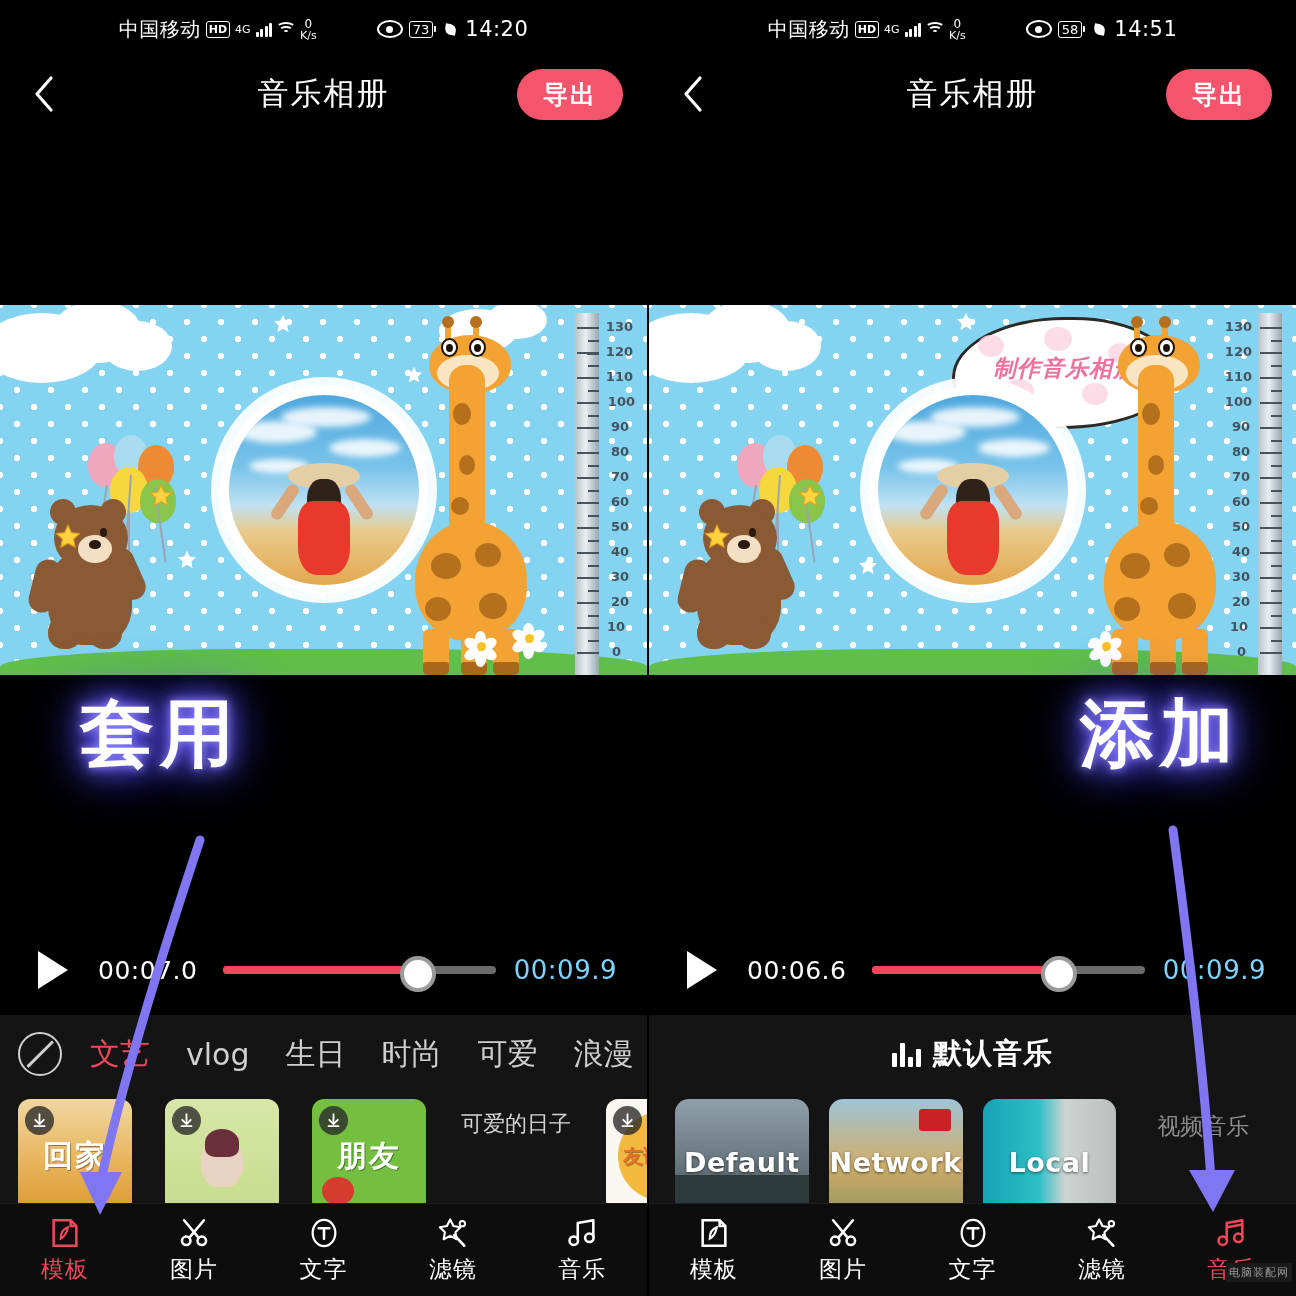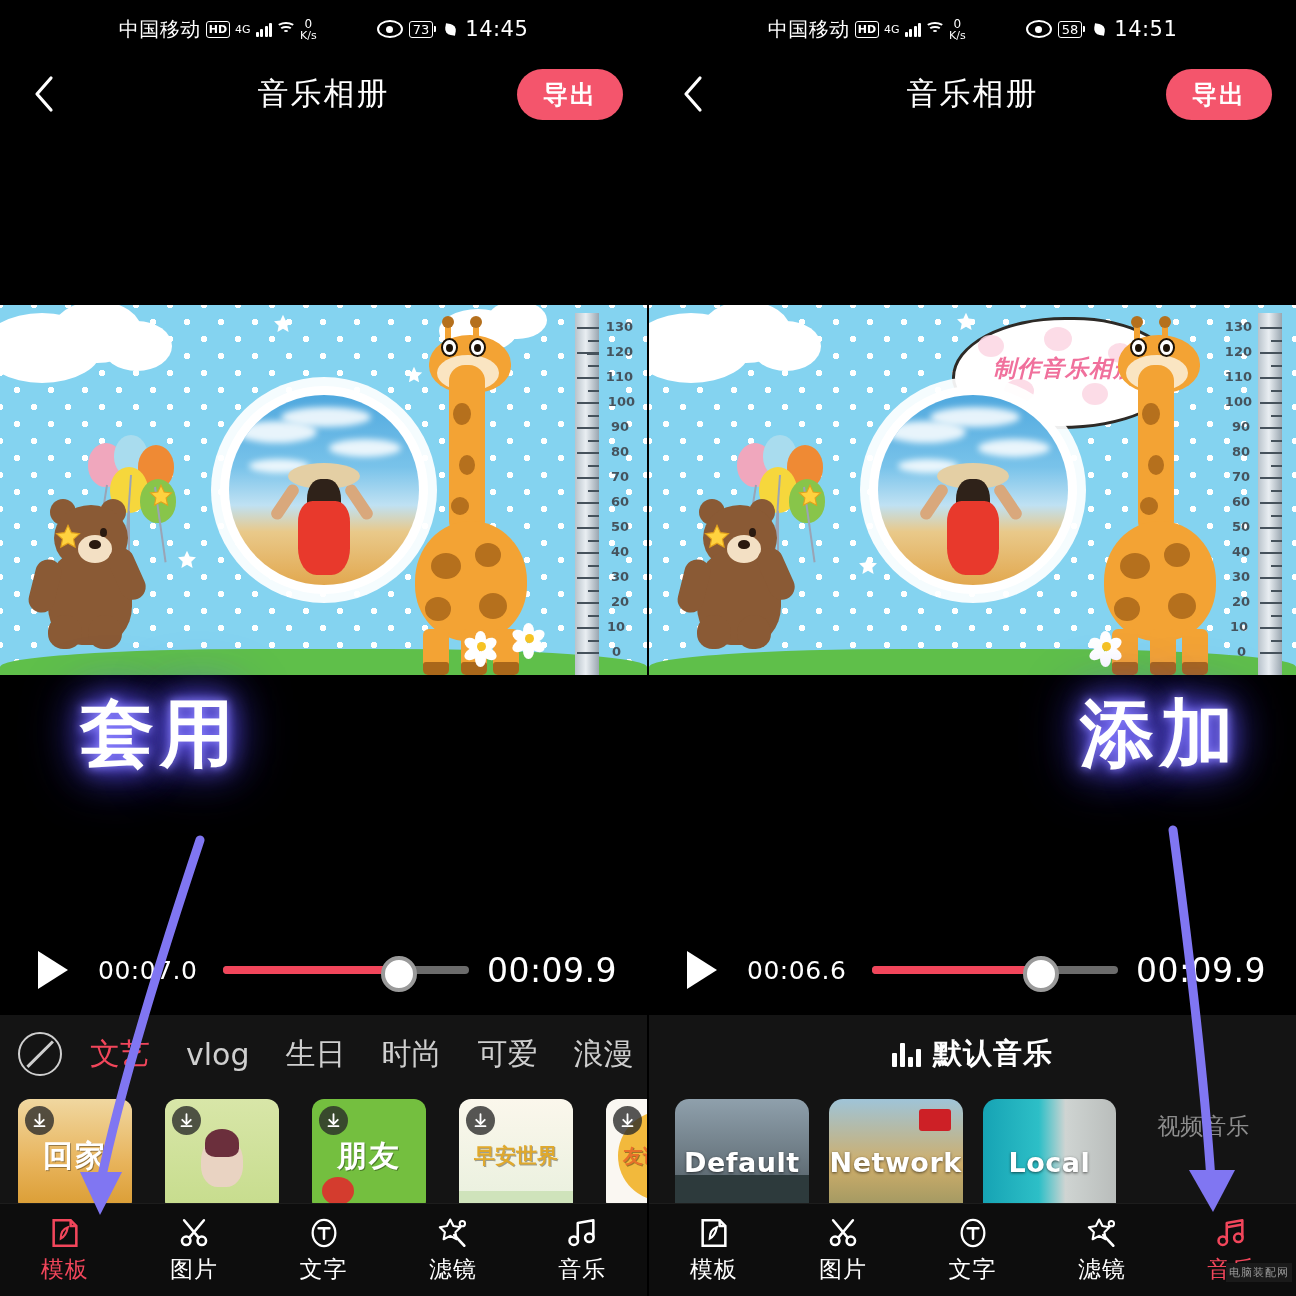--- a/index.html
+++ b/index.html
@@ -118,21 +118,21 @@
     text-shadow:0 0 10px #8f86ff,0 0 22px #6f63ff,0 0 40px #5a4dff,0 0 60px #4a3ef0;}
 
   
   .arrow-layer{position:absolute;inset:0;pointer-events:none;}
 
   
   .player{height:90px;display:flex;align-items:center;gap:0;padding:0 30px;background:#000;position:relative;}
   .play-btn{width:46px;display:flex;align-items:center;justify-content:center;cursor:pointer;}
   .play-tri{width:0;height:0;border-left:30px solid #fff;border-top:19px solid transparent;border-bottom:19px solid transparent;}
   .t-cur{color:#fff;font-size:25px;margin-left:22px;letter-spacing:.5px;}
-  .t-end{color:#ffffff;font-size:33px;margin-left:18px;letter-spacing:.5px;}
+  .t-end{color:#7dd3fc;font-size:26px;margin-left:18px;letter-spacing:.5px;}
   .track{flex:1;height:8px;background:#6b6b6b;border-radius:4px;margin-left:26px;position:relative;cursor:pointer;}
   .track .fill{position:absolute;left:0;top:0;bottom:0;background:#f2465b;border-radius:4px;}
   .track .knob{position:absolute;top:50%;width:28px;height:28px;margin-top:-14px;margin-left:-14px;background:#fff;border:4px solid #9a9a9a;border-radius:50%;}
 
   
   .panel{background:#141414;height:calc(100% - 0px);}
   .cats{display:flex;align-items:center;gap:0;height:78px;padding-left:18px;overflow:hidden;}
   .cat{color:#cfcfcf;font-size:30px;margin-right:36px;white-space:nowrap;cursor:pointer;}
   .cat.active{color:#f2465b;}
   .no-icon{width:40px;height:40px;border:2.5px solid #cfcfcf;border-radius:50%;position:relative;margin-right:28px;flex:0 0 auto;}
@@ -196,21 +196,21 @@
       </div>
       <div class="sb-right">
         <span class="eye">
             <i></i>
           </span>
         <span class="batt">
           <span class="body">73</span>
           <span class="tip"></span>
         </span>
         <span class="leaf"></span>
-        <span class="clock">14:45</span>
+        <span class="clock">14:20</span>
       </div>
     </div>
 
     <div class="navbar">
       <div class="back">
         <svg width="26" height="40" viewBox="0 0 26 40">
             <polyline points="20,4 6,20 20,36" fill="none" stroke="#fff" stroke-width="3.2" stroke-linecap="round" stroke-linejoin="round"></polyline>
           </svg>
       </div>
       <div class="nav-title">音乐相册</div>
@@ -448,29 +448,20 @@
             <div style="position:absolute;left:10px;bottom:8px;width:32px;height:28px;background:#d43c2e;border-radius:50%"></div>
             <div class="dl">
                 <svg width="17" height="17" viewBox="0 0 24 24">
                   <path d="M12 3v11M6 11l6 6 6-6M5 20h14" fill="none" stroke="#fff" stroke-width="2.6" stroke-linecap="round" stroke-linejoin="round"></path>
                 </svg>
               </div>
           </div>
           <div class="cap">朋友</div>
         </div>
         <div class="tpl">
-          <div class="thumb" style="background:linear-gradient(180deg,#fbf7ec,#e8f0dd)">
-            <div class="thumb-txt" style="font-size:21px;color:#e0a92c;letter-spacing:0">早安世界</div>
-            <div style="position:absolute;left:0;right:0;bottom:0;height:22px;background:#cfe3bb"></div>
-            <div class="dl">
-                <svg width="17" height="17" viewBox="0 0 24 24">
-                  <path d="M12 3v11M6 11l6 6 6-6M5 20h14" fill="none" stroke="#fff" stroke-width="2.6" stroke-linecap="round" stroke-linejoin="round"></path>
-                </svg>
-              </div>
-          </div>
           <div class="cap">可爱的日子</div>
         </div>
         <div class="tpl">
           <div class="thumb" style="background:#faf7f2">
             <div style="position:absolute;left:12px;top:12px;width:90px;height:90px;background:#f2b93c;border-radius:50%"></div>
             <div class="thumb-txt" style="font-size:20px;color:#e8702a;letter-spacing:0">友谊万岁</div>
             <div class="dl">
                 <svg width="17" height="17" viewBox="0 0 24 24">
                   <path d="M12 3v11M6 11l6 6 6-6M5 20h14" fill="none" stroke="#fff" stroke-width="2.6" stroke-linecap="round" stroke-linejoin="round"></path>
                 </svg>

